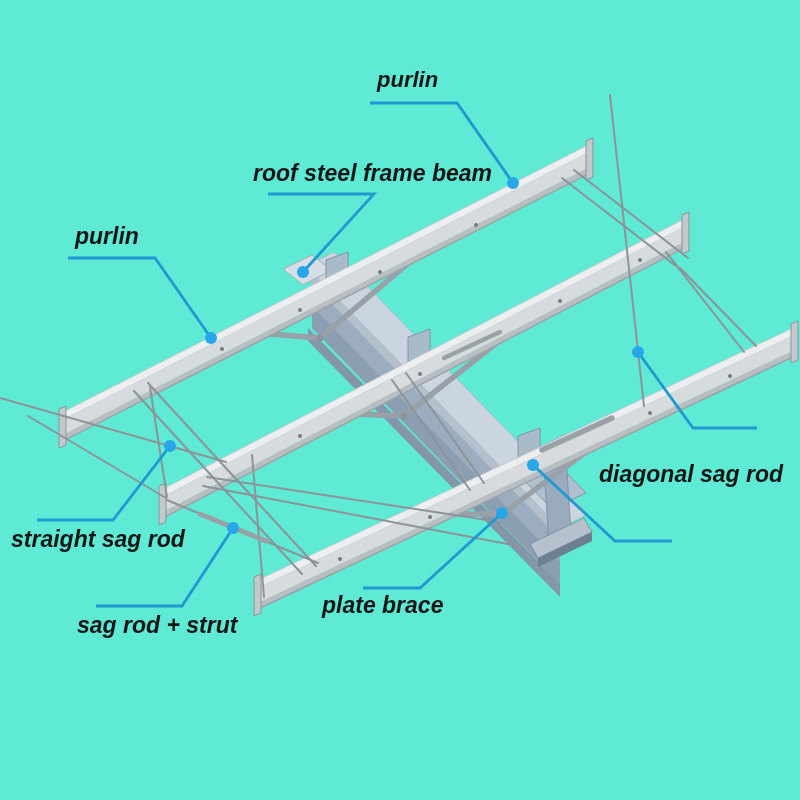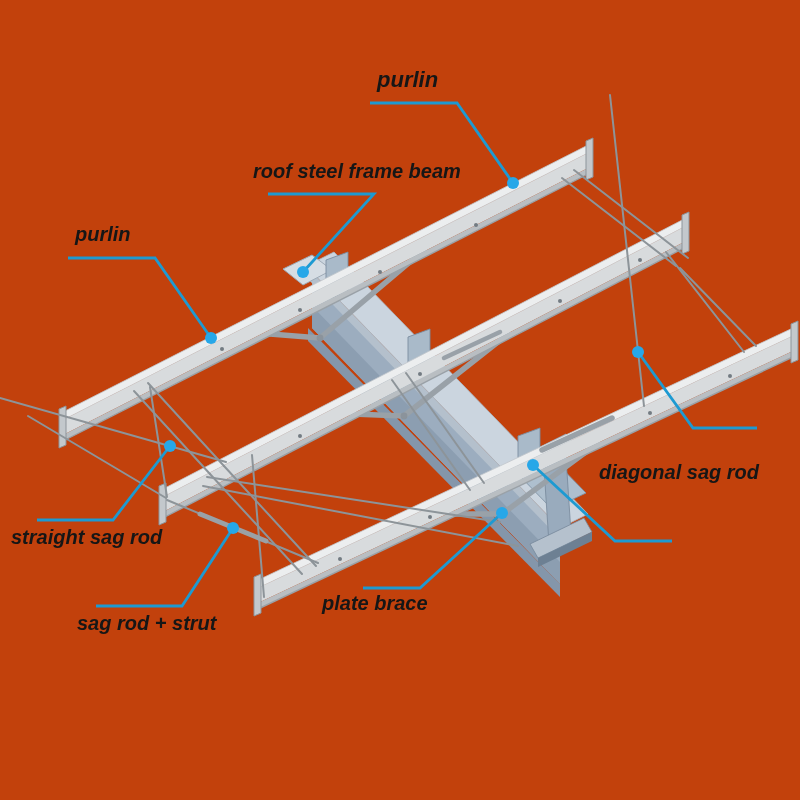--- a/index.html
+++ b/index.html
@@ -1,29 +1,29 @@
 <!DOCTYPE html>
 <html style="--leader: #1d9ad2; --dot: #27a7e8; --ink: #161616; --steel-top: #eceeef; --steel-web: #d8dbdd; --steel-lip: #b9bec2; --steel-cap: #c3c8cc; --beam-face: #cbd5df; --beam-edge: #b4c0cc; --beam-web: #9cadbf; --beam-web-dark: #8c9eb1; --beam-bottom: #8496aa; --plate: #a9bac9; --rod: #8d9499; --brace: #99a1a8;"><head>
 <meta charset="utf-8">
 <style>
   html,body{margin:0;padding:0;background:#fff;}
   .stage{
     position:relative;
     width:800px;height:800px;
-    background:#c2410c;
+    background:#5eead4;
     overflow:hidden;
     font-family:"Liberation Sans", sans-serif;
   }
   .stage svg{position:absolute;left:0;top:0;}
   .label{
     position:absolute;
     color:var(--ink,#161616);
     font-weight:bold;
     font-style:italic;
-    font-size:20px;
+    font-size:23px;
     white-space:nowrap;
     letter-spacing:0px;
     line-height:1.05;
   }
   .label.big{font-size:22px;}
   
   .p-topface{fill:var(--steel-top,#eceeef);stroke:#c2c7cb;stroke-width:.8;}
   .p-web{fill:var(--steel-web,#d8dbdd);}
   .p-lip{fill:var(--steel-lip,#b9bec2);}
   .p-cap{fill:var(--steel-cap,#c3c8cc);stroke:#8d949a;stroke-width:1;}

